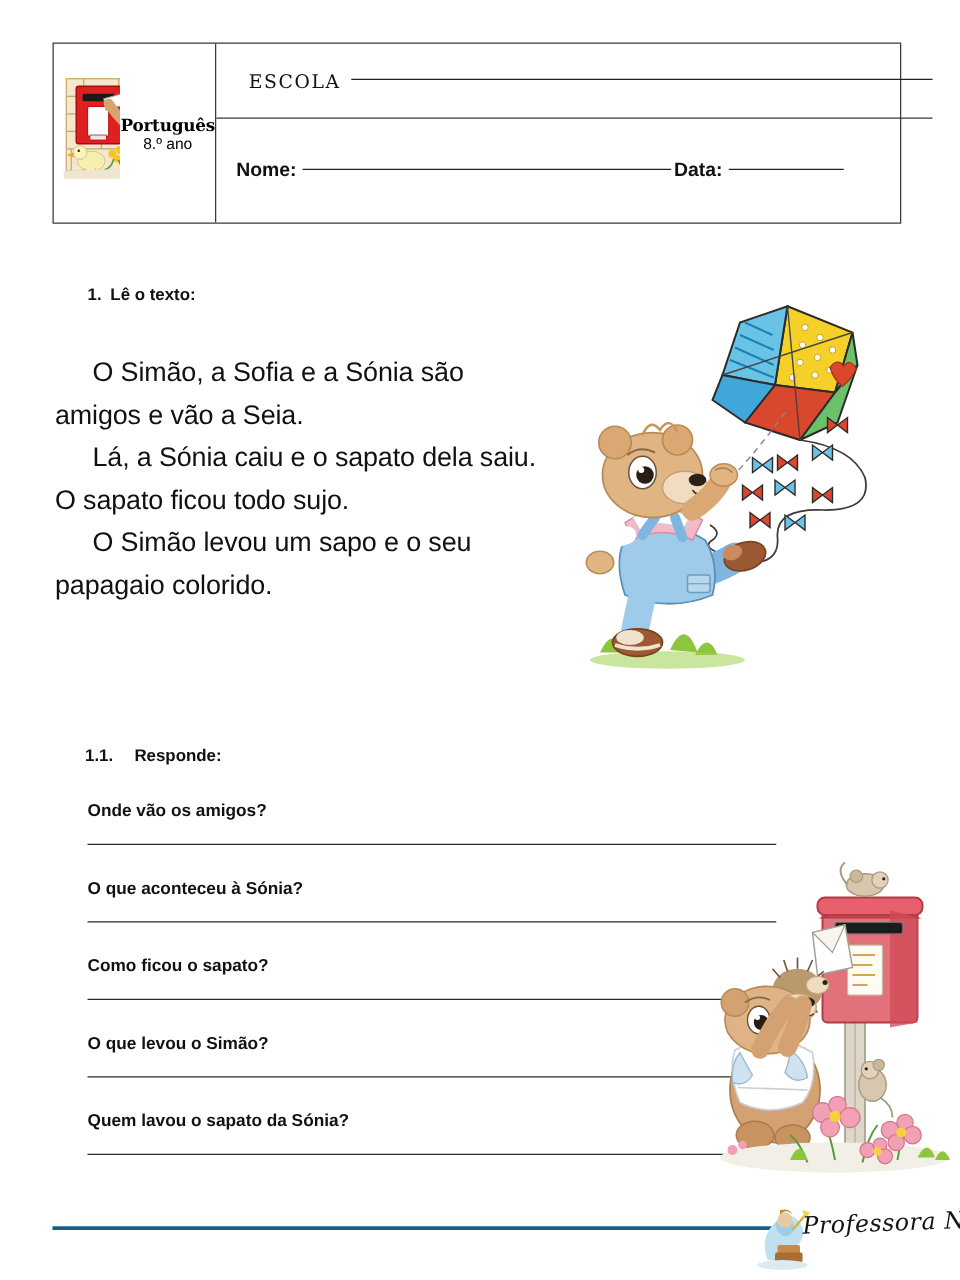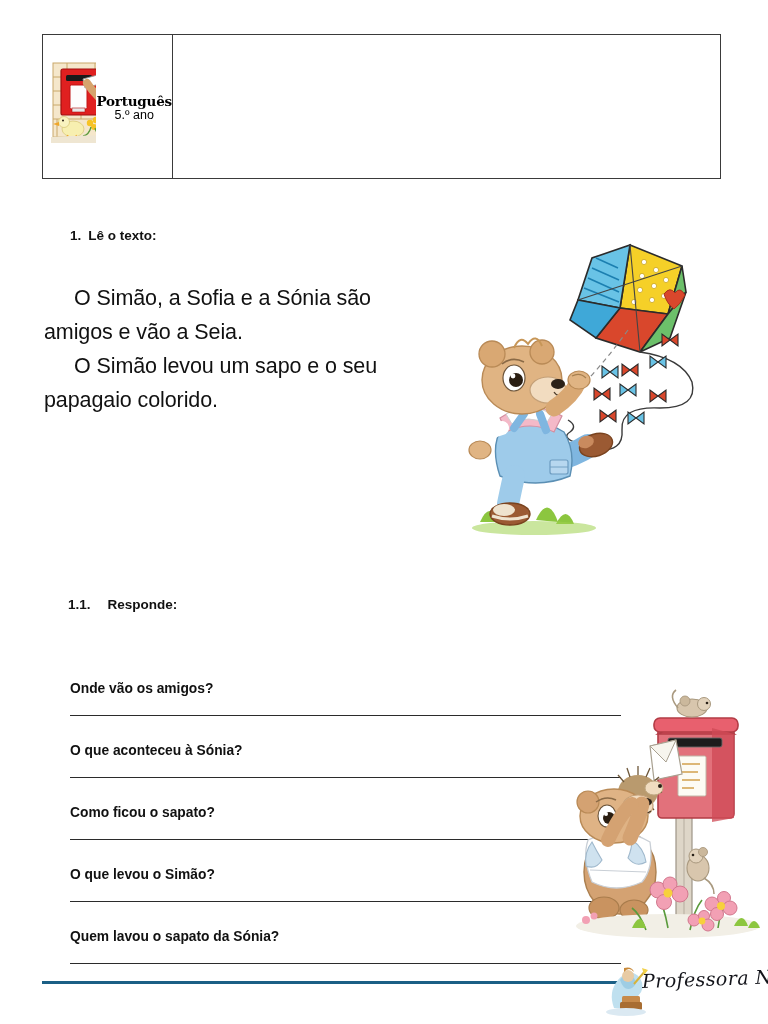--- a/index.html
+++ b/index.html
@@ -144,21 +144,20 @@
     white-space: nowrap;
     text-align: right;
   }
   .task-11 .num { margin-right: 17px; }
 
   .questions {
     position: absolute;
     left: 70px;
     top: 641px;
     width: 552px;
-    margin-top: 40px;
   }
   .q-block { height: 62px; position: relative; }
   .q-text {
     font-size: 13.8px;
     font-weight: bold;
     color: #111;
     white-space: nowrap;
     position: absolute;
     top: 0;
     left: 0;
@@ -282,32 +281,45 @@
             <circle cx="53" cy="63" r="3.2"></circle>
             <circle cx="51" cy="70" r="3"></circle>
         </g>
         <path d="M48 70 Q46 78 40 79 M52 71 Q54 78 58 78" stroke="#5a9a3c" stroke-width="1.3" fill="none"></path>
 
         <path d="M8 80 Q58 76 100 82 L100 86 L8 86 Z" fill="#efe6d2"></path>
       </svg>
     </div>
     <div class="logo-caption">
       <div class="logo-subject">Português</div>
-      <div class="logo-year">5.º ano</div>
+      <div class="logo-year">8.º ano</div>
     </div>
   </div>
 
+  <div class="fields-cell">
+    <div class="escola-row">
+      <span class="escola-label">ESCOLA</span>
+      <span class="rule escola-rule"></span>
+    </div>
+    <div class="nome-row">
+      <span class="nome-label">Nome:</span>
+      <span class="rule nome-rule"></span>
+      <span class="data-label">Data:</span>
+      <span class="rule data-rule"></span>
+    </div>
+  </div>
 </div>
 
 <div class="task-1">
   <span class="num">1.</span><span>Lê o texto:</span>
 </div>
 
 <div class="story">
   <p>O Simão, a Sofia e a Sónia são amigos e vão a Seia.</p>
+  <p>Lá, a Sónia caiu e o sapato dela saiu. O sapato ficou todo sujo.</p>
   <p>O Simão levou um sapo e o seu papagaio colorido.</p>
 </div>
 
 <div class="art-kite">
   <svg viewBox="0 0 290 328" width="290" height="328">
 
     <g transform="translate(168,10)">
       <polygon points="0,3 52,24 38,72 -10,66" fill="#f5d028" stroke="#2b2b2b" stroke-width="1.6"></polygon>
       <polygon points="0,3 -10,66 -52,58 -38,16" fill="#69c3e6" stroke="#2b2b2b" stroke-width="1.6"></polygon>
       <polygon points="-10,66 38,72 10,110 -34,96" fill="#d9472c" stroke="#2b2b2b" stroke-width="1.6"></polygon>

